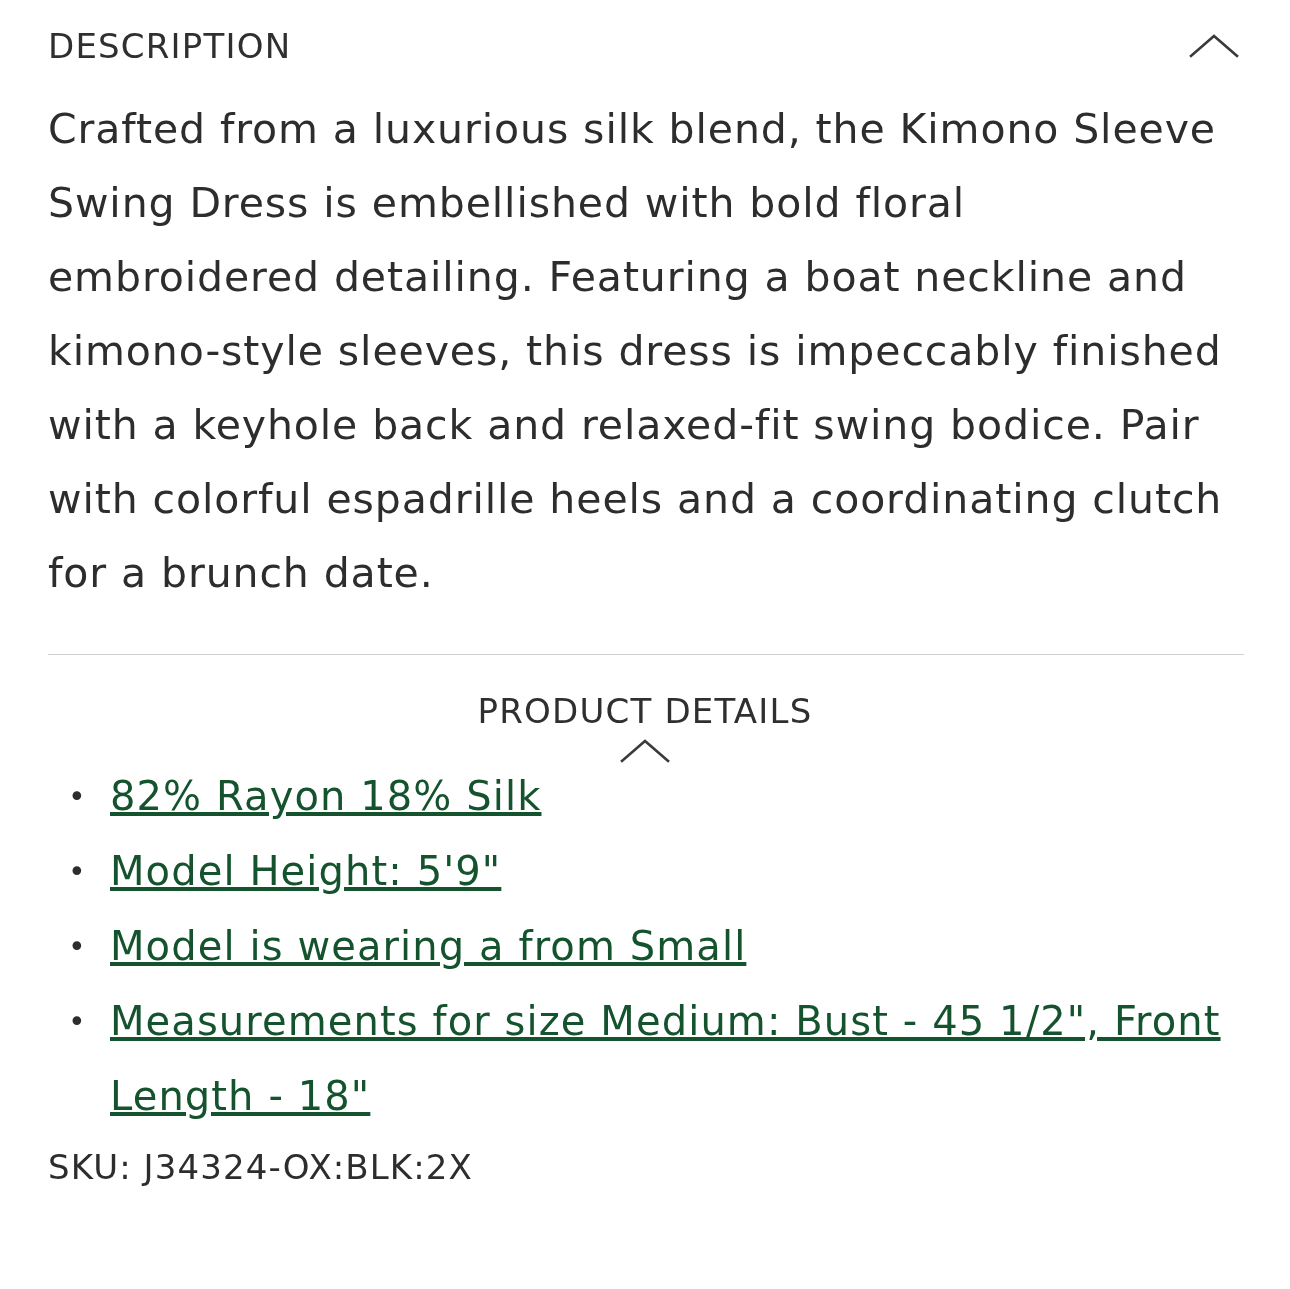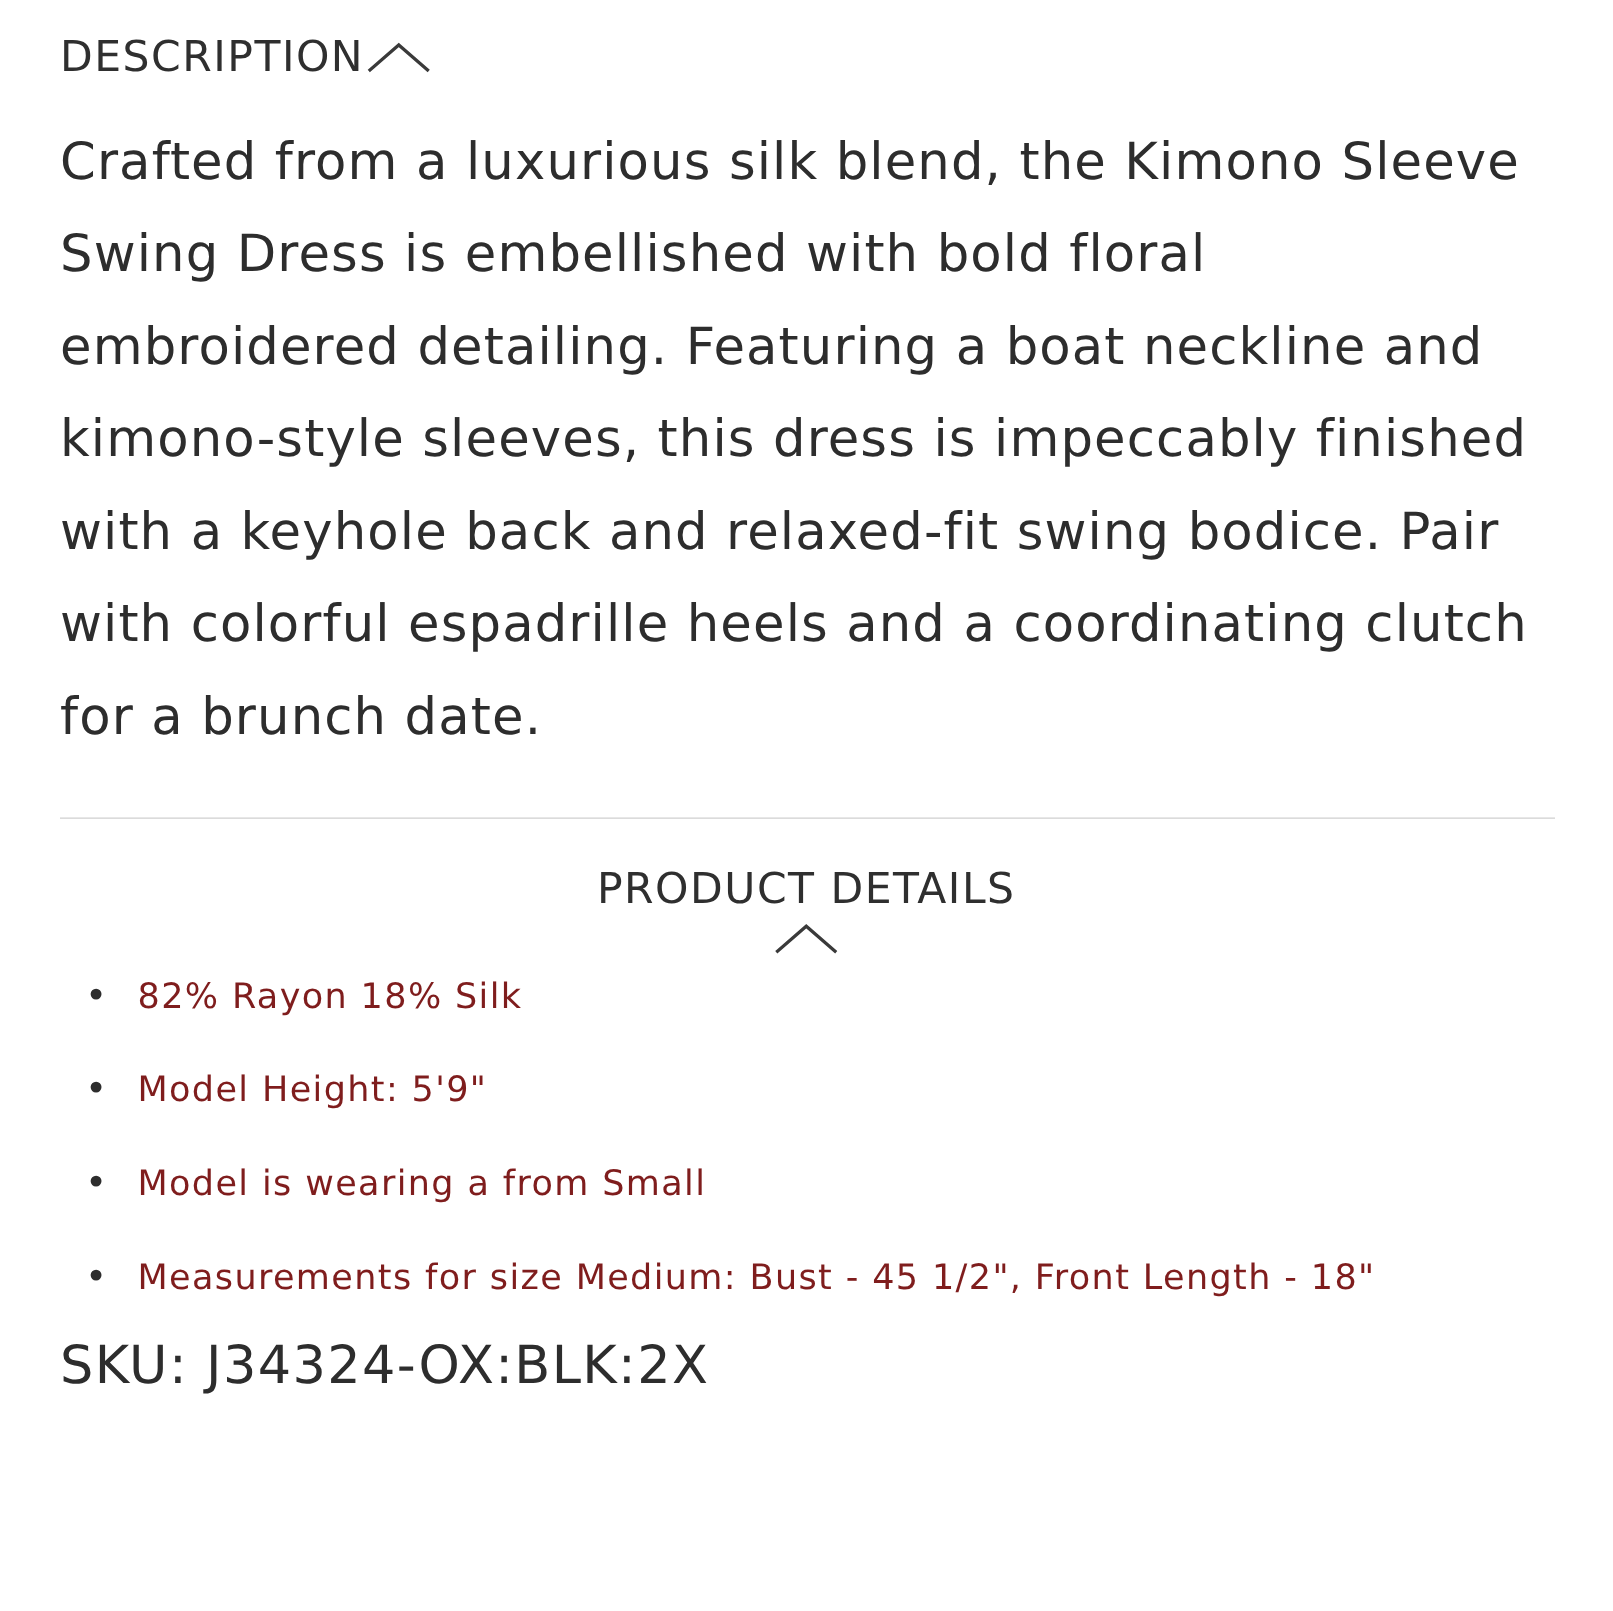--- a/index.html
+++ b/index.html
@@ -17,20 +17,21 @@
   .page {
     width: 1290px;
     height: 1289px;
     box-sizing: border-box;
     padding: 0 48px;
     position: relative;
   }
   .section-header {
     display: flex;
     align-items: center;
+    justify-content: space-between;
     box-sizing: border-box;
   }
   .section-title {
     font-size: 34px;
     letter-spacing: 1.2px;
     color: #2f2f2f;
     font-weight: 400;
     text-transform: uppercase;
   }
   .chevron {
@@ -68,38 +69,39 @@
     flex-direction: column;
   }
   ul.details-list {
     list-style: none;
     margin: 28px 0 0 0;
     padding: 0;
   }
   ul.details-list li {
     position: relative;
     padding-left: 62px;
-    font-size: 28px;
+    font-size: 40px;
     line-height: 75px;
     letter-spacing: 1.1px;
-    color: #7f1d1d;
+    color: #14532d;
     max-width: 1150px;
+    text-decoration: underline;
   }
   ul.details-list li::before {
     content: "•";
     position: absolute;
     left: 20px;
     top: 0;
     font-size: 30px;
     line-height: 75px;
     color: #2d2d2d;
   }
   .sku {
     margin-top: 4px;
-    font-size: 42px;
+    font-size: 34px;
     line-height: 58px;
     letter-spacing: 1.1px;
     color: #2d2d2d;
   }
 </style>
 </head>
 <body>
 
 <div class="page">
 

